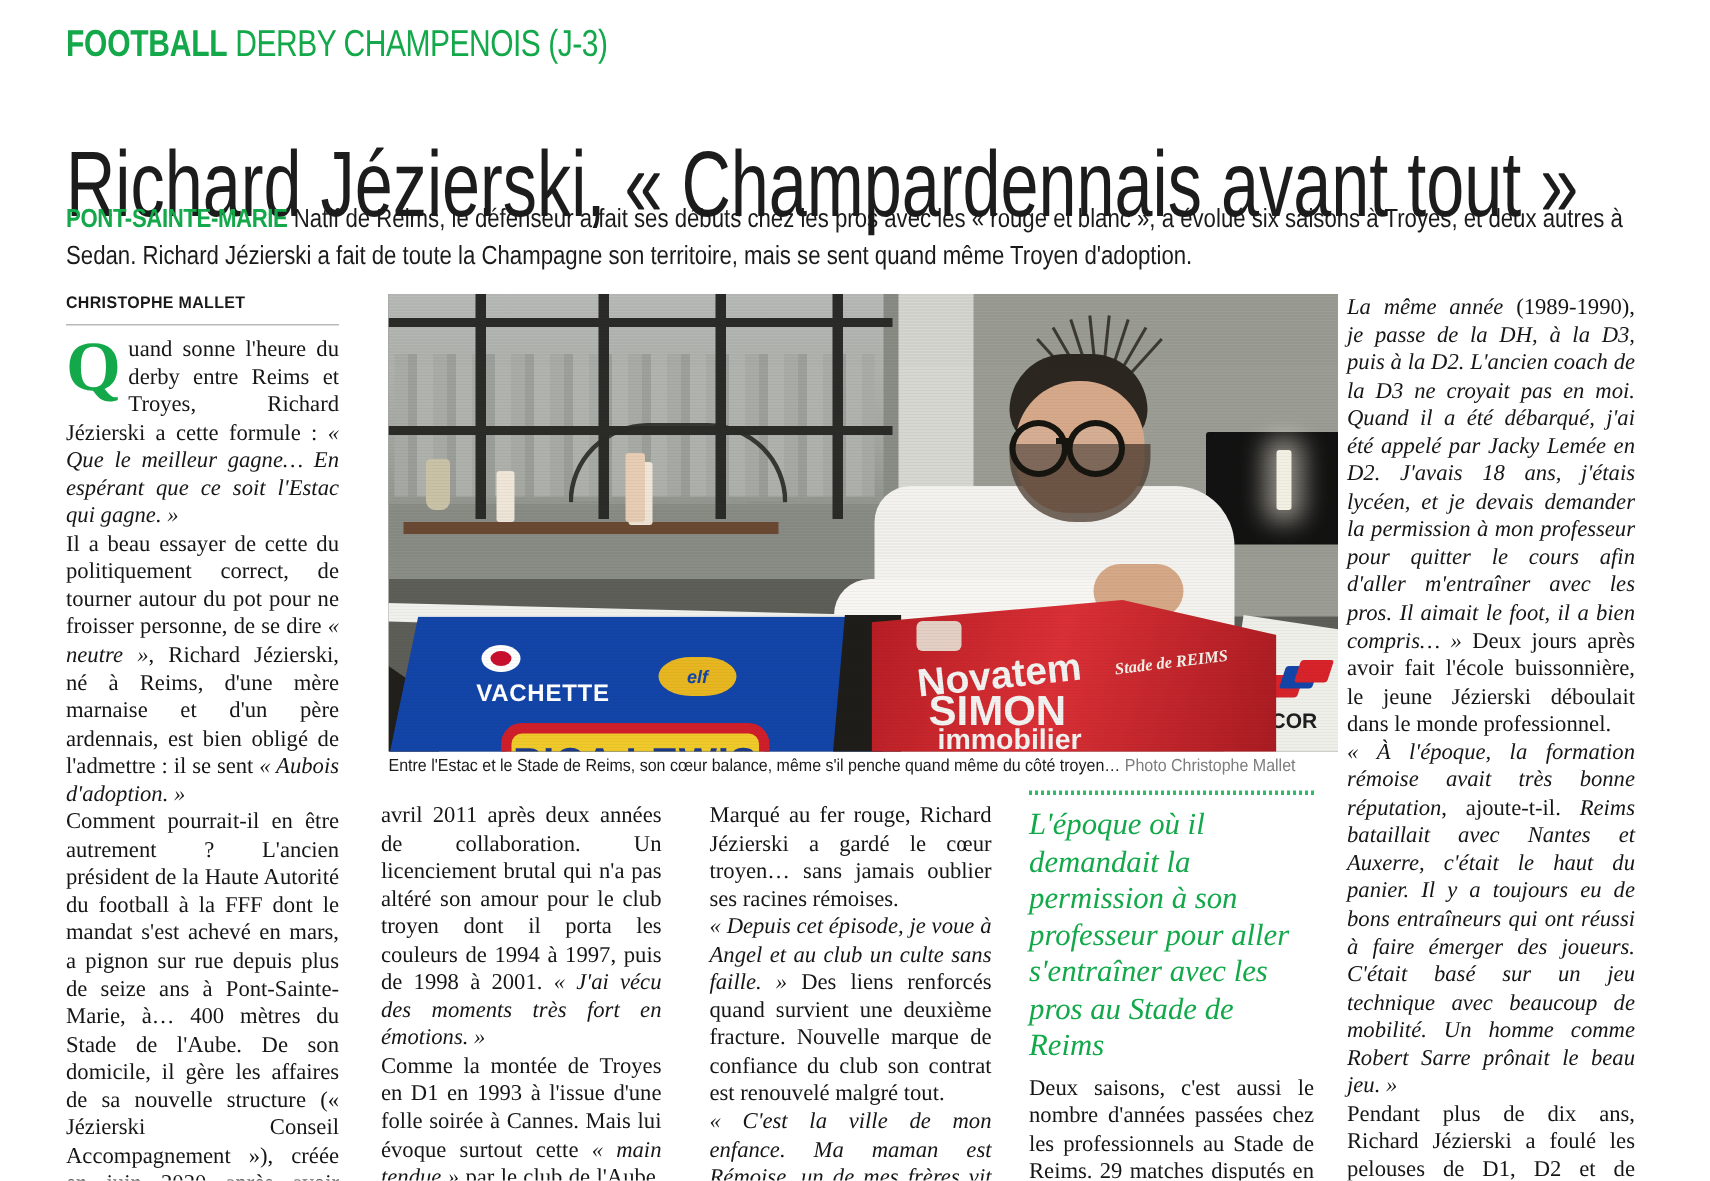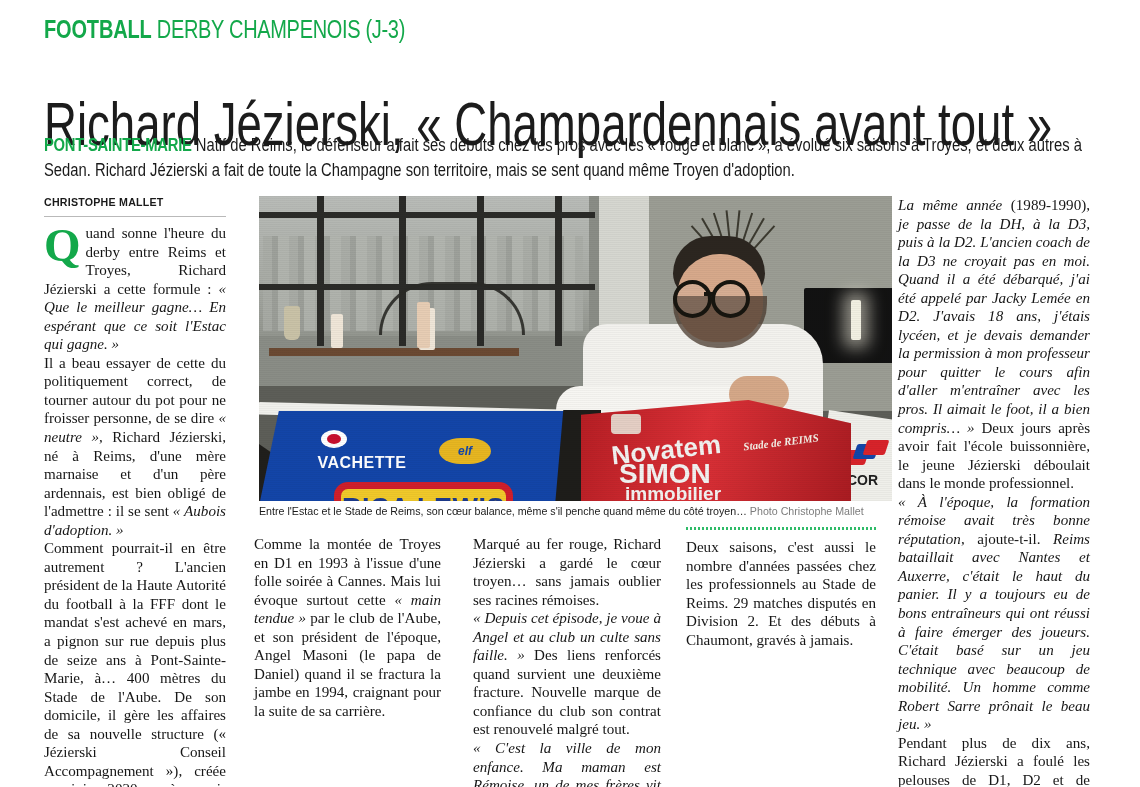--- a/index.html
+++ b/index.html
@@ -312,38 +312,42 @@
       <span>Il a beau essayer de cette du politiquement correct, de tourner autour du pot pour ne froisser personne, de se dire </span><i>« neutre »</i><span>, Richard Jézierski, né à Reims, d'une mère marnaise et d'un père ardennais, est bien obligé de l'admettre : il se sent </span><i>« Aubois d'adoption. »</i>
     </p>
     <p class="body-txt">
       <span>Comment pourrait-il en être autrement ? L'ancien président de la Haute Autorité du football à la FFF dont le mandat s'est achevé en mars, a pignon sur rue depuis plus de seize ans à Pont-Sainte-Marie, à… 400 mètres du Stade de l'Aube. De son domicile, il gère les affaires de sa nouvelle structure (« Jézierski Conseil Accompagnement »), créée en juin 2020 après avoir rendu son tablier de vice-président de l'UNFP. </span>
     </p>
 
   </div>
 
   <div class="col" id="col2">
     <p class="body-txt">
+      <span>avril 2011 après deux années de collaboration. Un licenciement brutal qui n'a pas altéré son amour pour le club troyen dont il porta les couleurs de 1994 à 1997, puis de 1998 à 2001. </span><i>« J'ai vécu des moments très fort en émotions. »</i>
+    </p>
+    <p class="body-txt">
       <span>Comme la montée de Troyes en D1 en 1993 à l'issue d'une folle soirée à Cannes. Mais lui évoque surtout cette </span><i>« main tendue »</i><span> par le club de l'Aube, et son président de l'époque, Angel Masoni (le papa de Daniel) quand il se fractura la jambe en 1994, craignant pour la suite de sa carrière.</span>
     </p>
   </div>
 
   <div class="col" id="col3">
     <p class="body-txt">
       <span>Marqué au fer rouge, Richard Jézierski a gardé le cœur troyen… sans jamais oublier ses racines rémoises.</span>
     </p>
     <p class="body-txt">
       <i>« Depuis cet épisode, je voue à Angel et au club un culte sans faille. »</i><span> Des liens renforcés quand survient une deuxième fracture. Nouvelle marque de confiance du club son contrat est renouvelé malgré tout.</span>
     </p>
     <p class="body-txt">
       <i>« C'est la ville de mon enfance. Ma maman est Rémoise, un de mes frères vit là-bas… En fait, je me sens bien dans les deux villes. J'ai l'habitude de dire que je suis Champardennais avant tout, puisque j'ai aussi joué dans les Ardennes, à Sedan (2001-2003). »</i>
     </p>
   </div>
 
   <div class="col" id="col4">
     <div class="green-dotline"></div>
+    <div class="green-head">L'époque où il demandait la permission à son professeur pour aller s'entraîner avec les pros au Stade de Reims</div>
     <p class="body-txt">
       <span>Deux saisons, c'est aussi le nombre d'années passées chez les professionnels au Stade de Reims. 29 matches disputés en Division 2. Et des débuts à Chaumont, gravés à jamais. </span>
     </p>
   </div>
 
   <div class="col" id="col5">
     <p class="body-txt">
       <i>La même année</i><span> (1989-1990), </span><i>je passe de la DH, à la D3, puis à la D2. L'ancien coach de la D3 ne croyait pas en moi. Quand il a été débarqué, j'ai été appelé par Jacky Lemée en D2. J'avais 18 ans, j'étais lycéen, et je devais demander la permission à mon professeur pour quitter le cours afin d'aller m'entraîner avec les pros. Il aimait le foot, il a bien compris… »</i><span> Deux jours après avoir fait l'école buissonnière, le jeune Jézierski déboulait dans le monde professionnel.</span>
     </p>
     <p class="body-txt">

